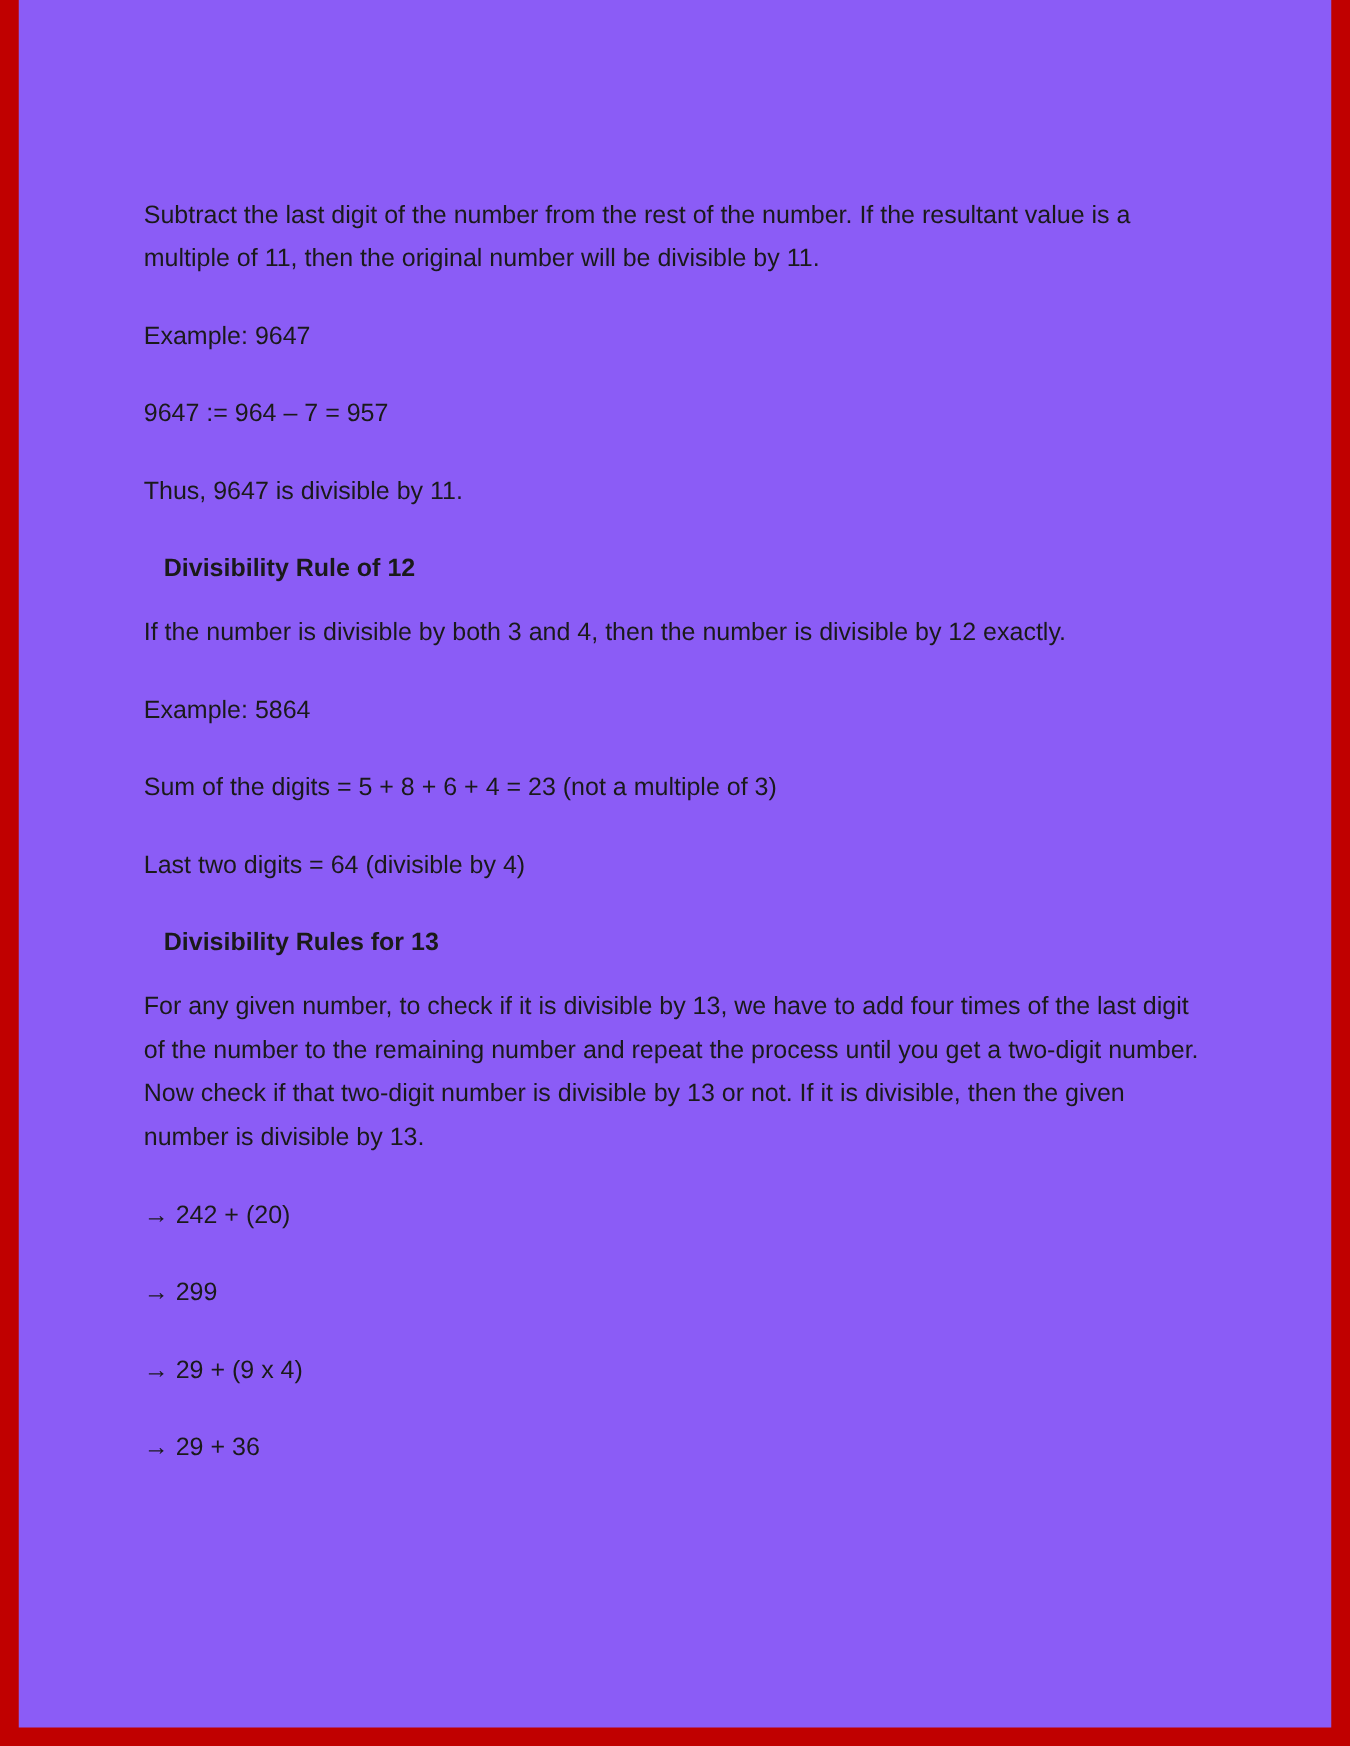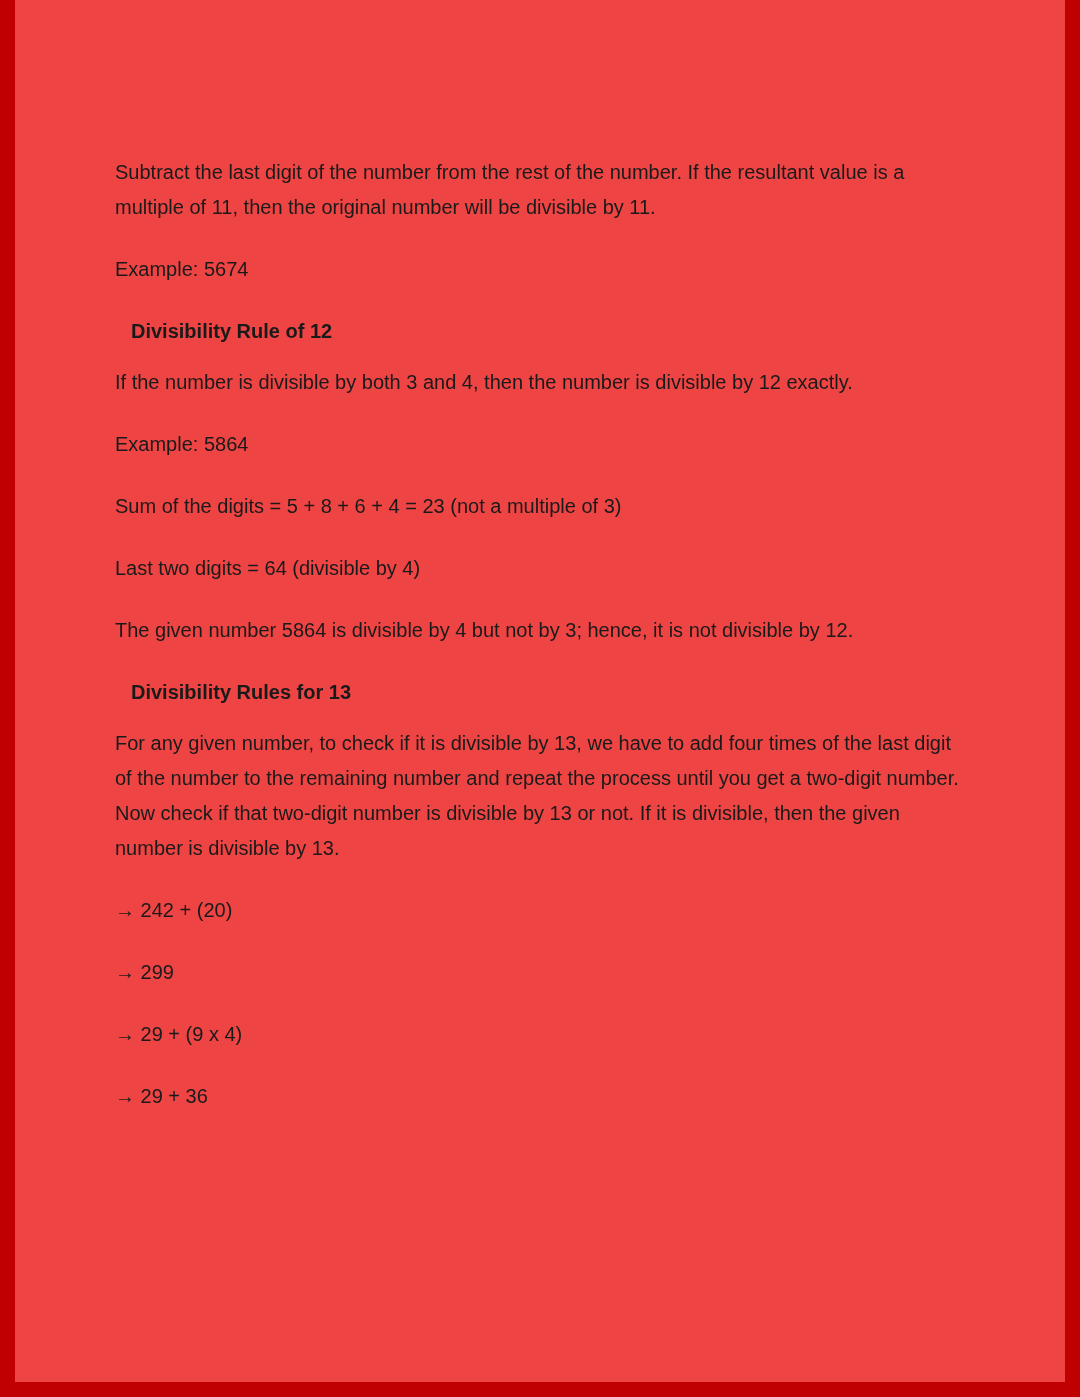--- a/index.html
+++ b/index.html
@@ -12,21 +12,21 @@
     background: #c00000;
     font-family: "Liberation Sans", sans-serif;
     overflow: hidden;
   }
   .page {
     position: absolute;
     top: 0;
     left: 15px;
     width: 1050px;
     height: 1382px;
-    background: #ef4444;
+    background: #8b5cf6;
     box-sizing: border-box;
     padding: 155px 100px 0 100px;
     color: #1a1a1a;
   }
   .para {
     font-size: 20px;
     line-height: 35px;
     margin: 0 0 27px 0;
     font-weight: normal;
   }
@@ -35,26 +35,27 @@
     line-height: 35px;
     margin: 16px;
     font-weight: bold;
   }
 </style>
 </head>
 <body>
 
 <div class="page">
   <p class="para">Subtract the last digit of the number from the rest of the number. If the resultant value is a multiple of 11, then the original number will be divisible by 11.</p>
-  <p class="para">Example: 5674</p>
+  <p class="para">Example: 9647</p>
+  <p class="para">9647 := 964 – 7 = 957</p>
+  <p class="para">Thus, 9647 is divisible by 11.</p>
   <p class="heading">Divisibility Rule of 12</p>
   <p class="para">If the number is divisible by both 3 and 4, then the number is divisible by 12 exactly.</p>
   <p class="para">Example: 5864</p>
   <p class="para">Sum of the digits = 5 + 8 + 6 + 4 = 23 (not a multiple of 3)</p>
   <p class="para">Last two digits = 64 (divisible by 4)</p>
-  <p class="para">The given number 5864 is divisible by 4 but not by 3; hence, it is not divisible by 12.</p>
   <p class="heading">Divisibility Rules for 13</p>
   <p class="para">For any given number, to check if it is divisible by 13, we have to add four times of the last digit of the number to the remaining number and repeat the process until you get a two-digit number. Now check if that two-digit number is divisible by 13 or not. If it is divisible, then the given number is divisible by 13.</p>
   <p class="para">→ 242 + (20)</p>
   <p class="para">→ 299</p>
   <p class="para">→ 29 + (9 x 4)</p>
   <p class="para">→ 29 + 36</p>
 </div>
 
 </body></html>

